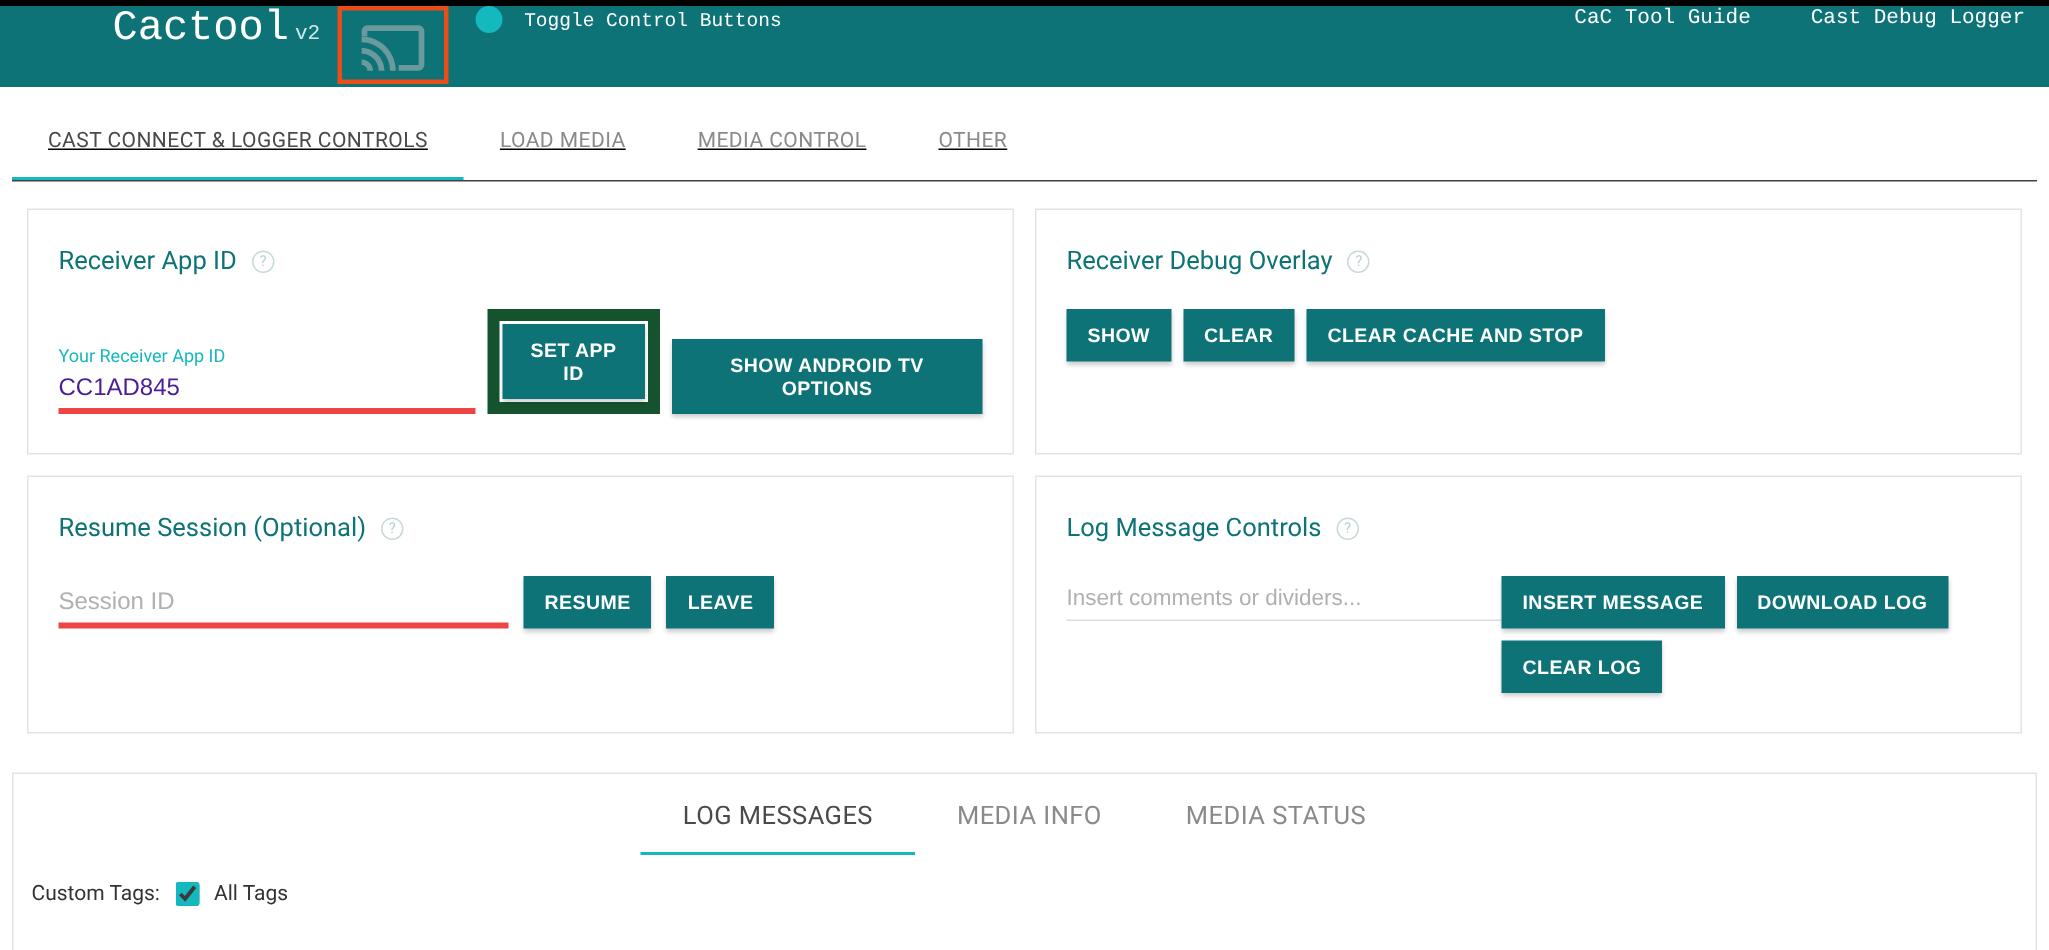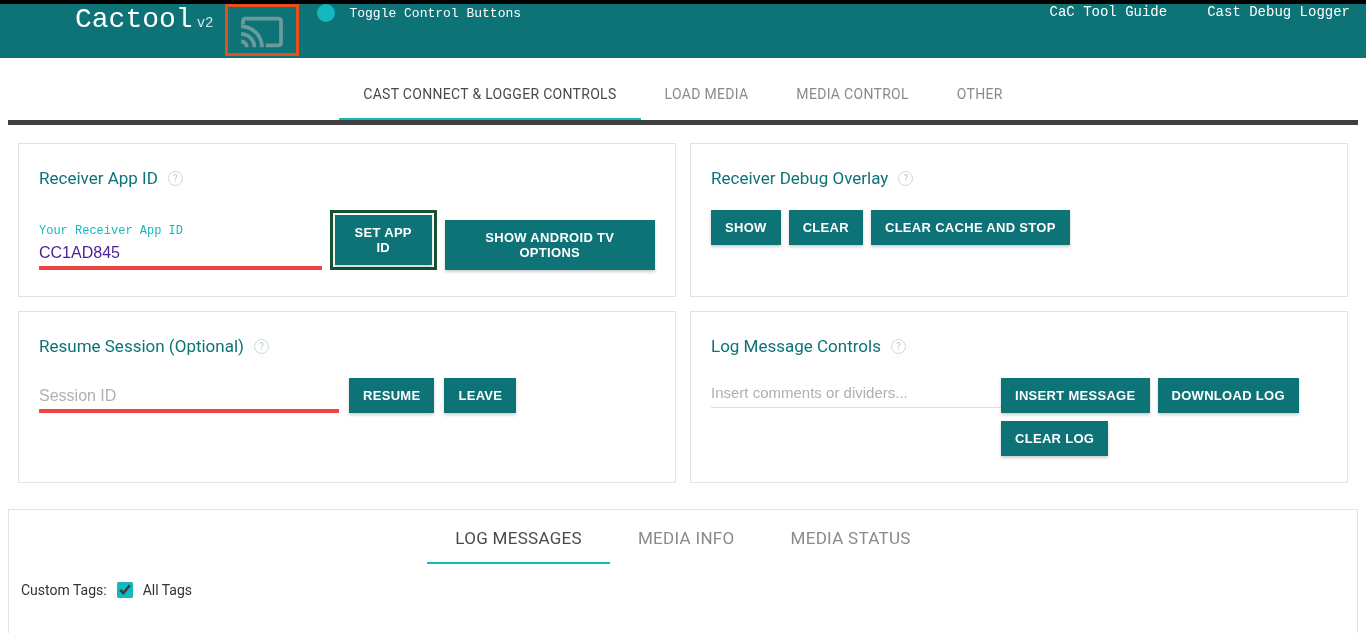--- a/index.html
+++ b/index.html
@@ -78,24 +78,25 @@
       color: #fff;
       font-size: 14px;
       margin-left: 40px;
       cursor: pointer;
     }
     .page {
       padding: 8px;
     }
     .tabs {
       display: flex;
-      justify-content: center;
-      border-bottom: 5px solid #404040;
+      justify-content: flex-start;
+      border-bottom: 1px solid #404040;
       background: #fff;
       padding-top: 20px;
+      text-decoration: underline;
     }
     .tab {
       padding: 0 24px 16px 24px;
       font-size: 14px;
       letter-spacing: 0.3px;
       color: #8a8a8a;
       cursor: pointer;
       border-bottom: 2px solid transparent;
     }
     .tab.active {
@@ -140,21 +141,20 @@
     }
     .input-group {
       display: flex;
       flex-direction: column;
       width: 300px;
     }
     .input-label {
       font-size: 12px;
       color: #14b8bf;
       margin-bottom: 2px;
-      font-family: Liberation Mono, monospace;
     }
     .text-input {
       border: none;
       border-bottom: 4px solid #ef4444;
       font-size: 16px;
       padding: 4px 0;
       outline: none;
       color: #4c1d95;
       background: transparent;
     }
@@ -171,21 +171,21 @@
       letter-spacing: 0.3px;
       cursor: pointer;
       box-shadow: 0 2px 3px rgba(0,0,0,0.2);
     }
     .btn-row {
       display: flex;
       gap: 8px;
       flex-wrap: wrap;
     }
     .highlight-box {
-      border: 3px solid #14532d;
+      border: 8px solid #14532d;
       padding: 2px;
       display: inline-block;
     }
     .log-panel-input {
       width: 290px;
       border: none;
       border-bottom: 1px solid #ddd;
       font-size: 15px;
       padding: 6px 0;
       outline: none;

